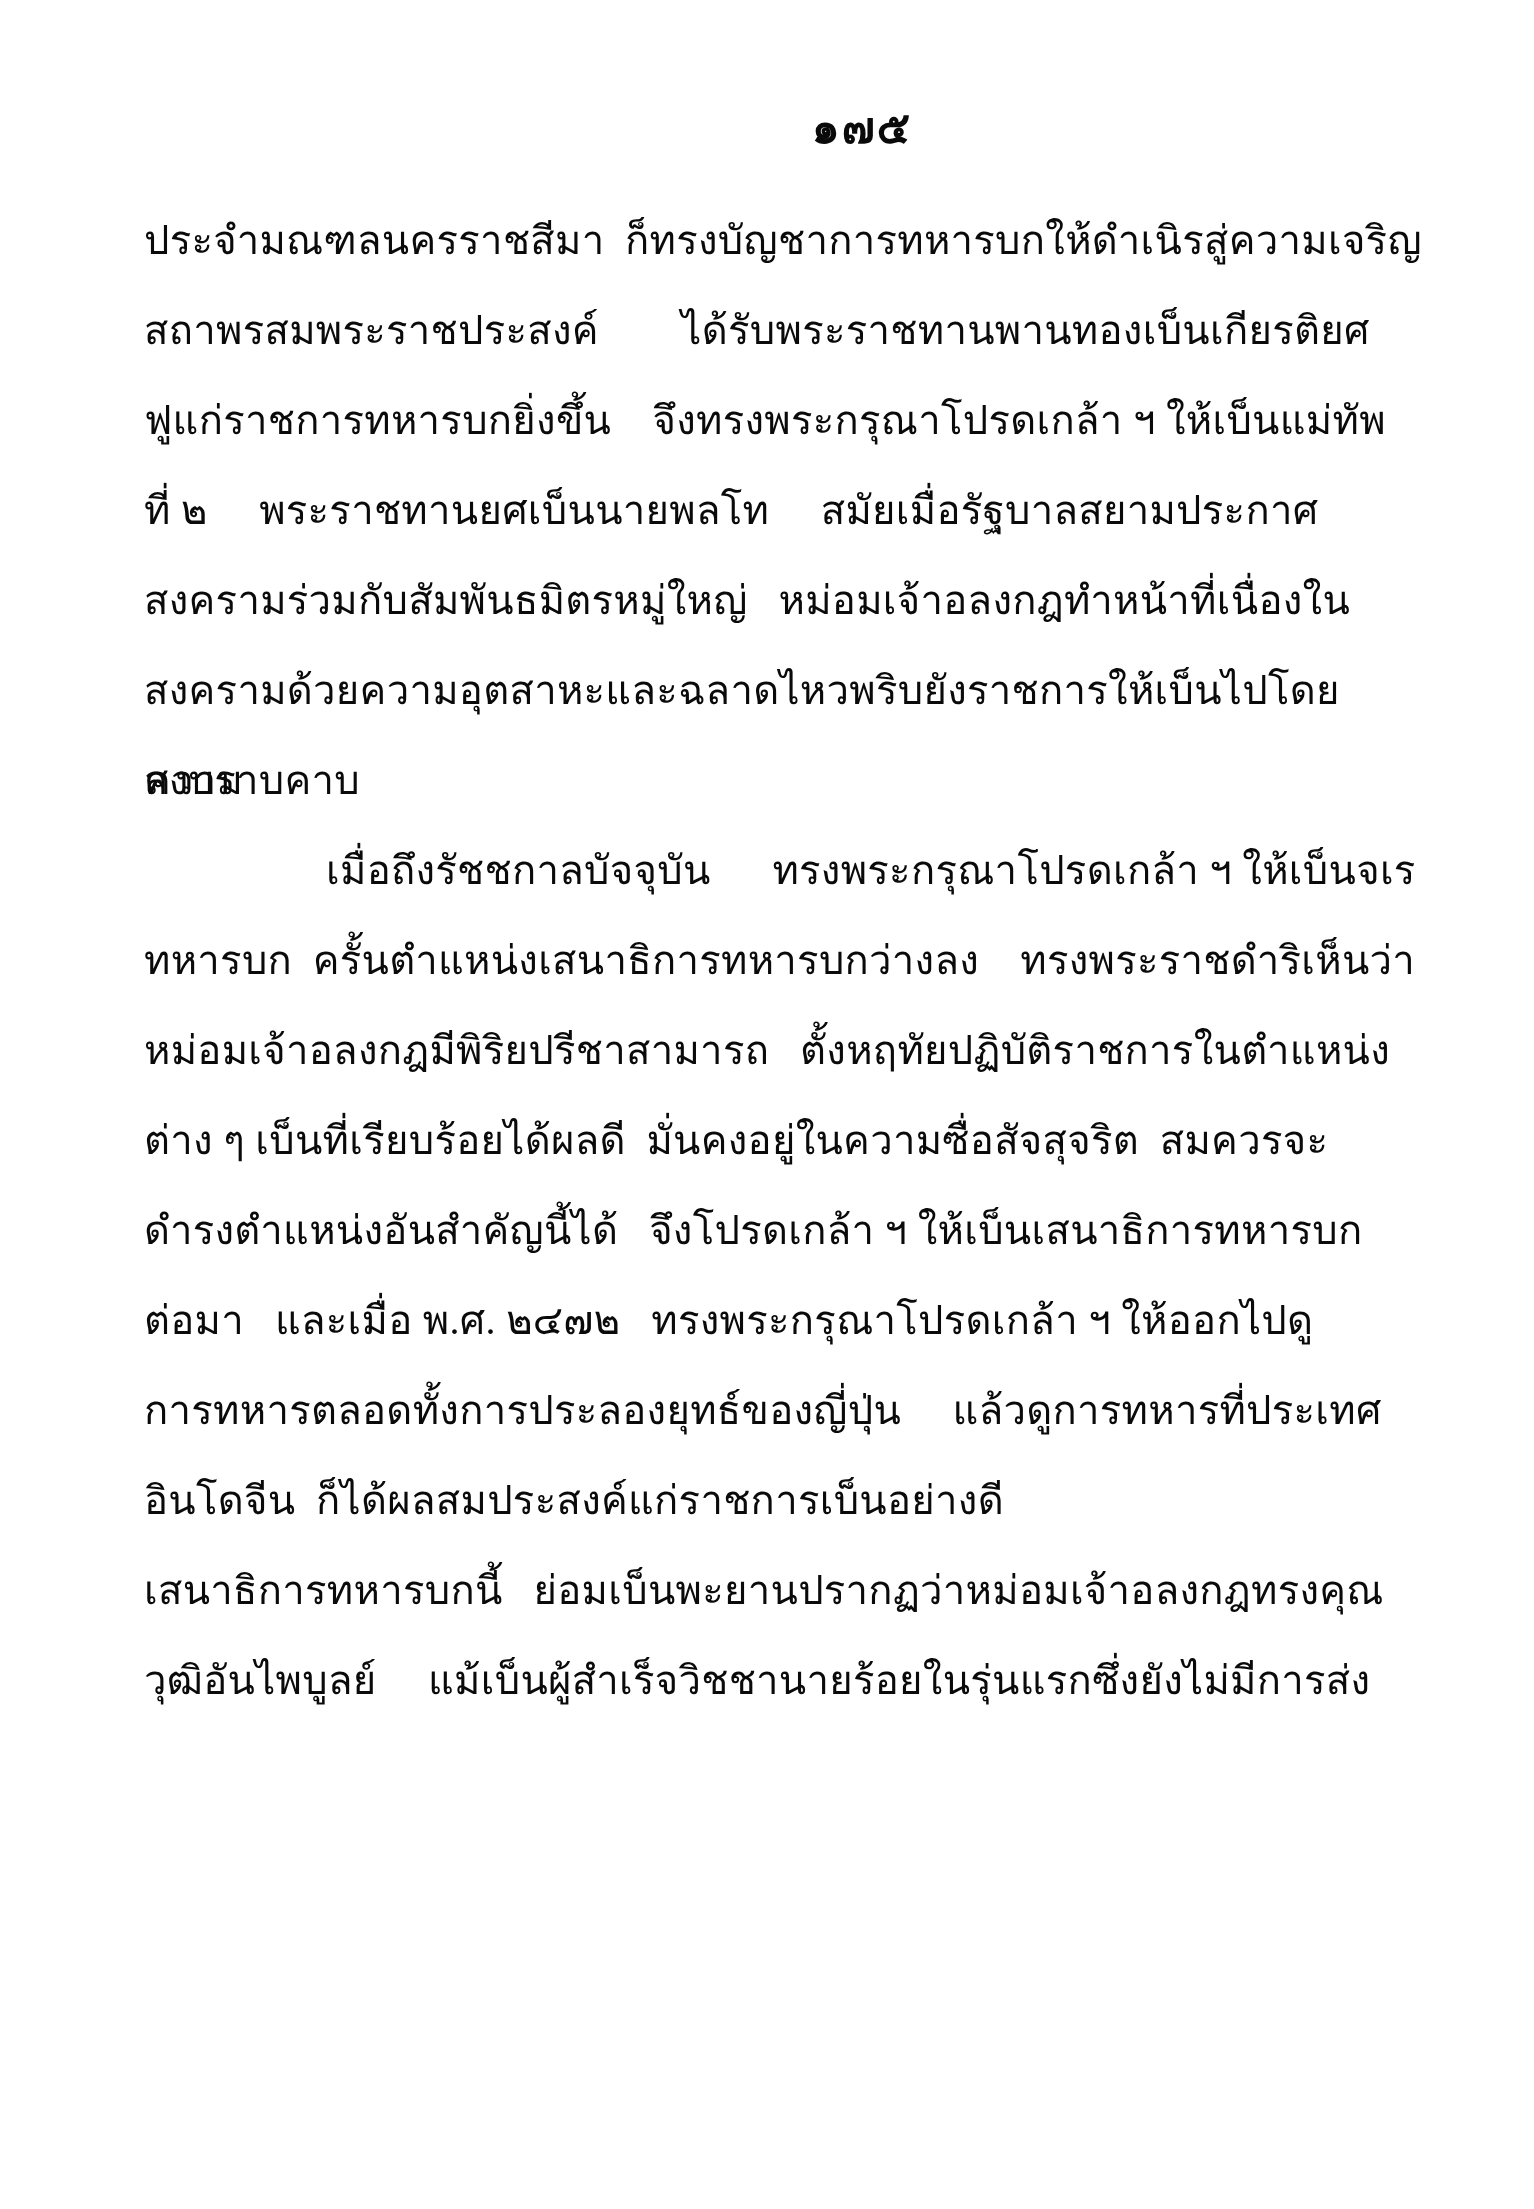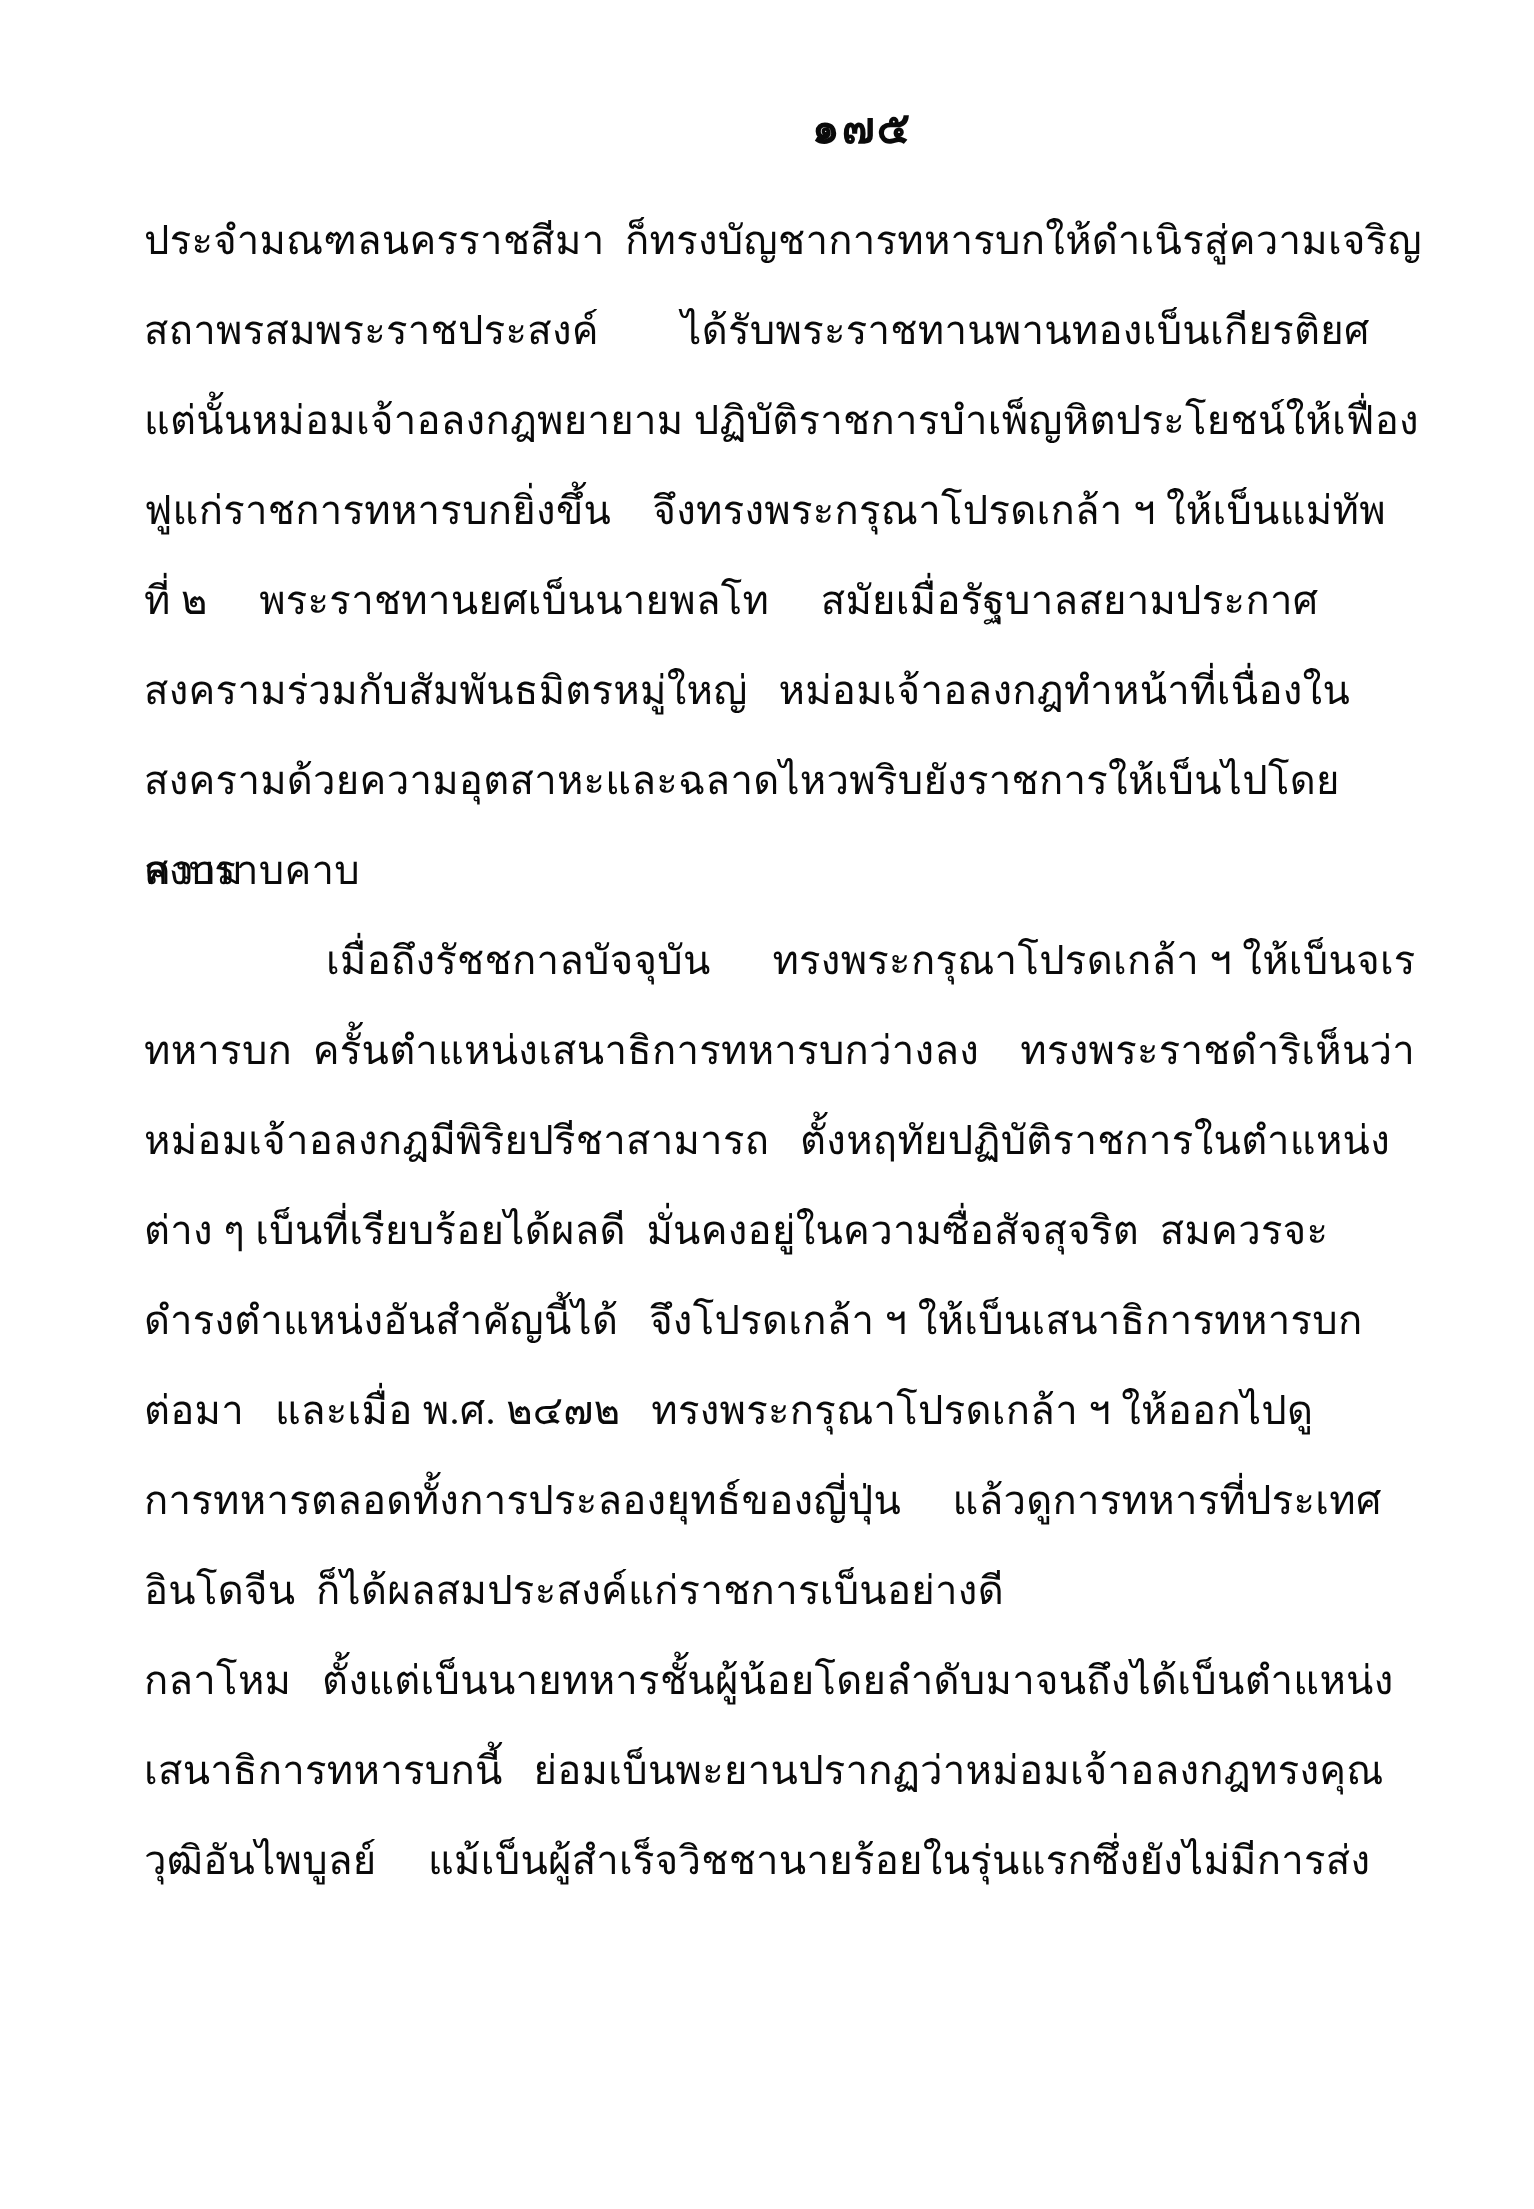--- a/index.html
+++ b/index.html
@@ -47,31 +47,29 @@
   }
 </style>
 </head>
 <body>
 
 <div class="page">
   <div class="page-number">๑๗๕</div>
   <div class="text-block">
       <div class="line">ประจำมณฑลนครราชสีมา  ก็ทรงบัญชาการทหารบกให้ดำเนิรสู่ความเจริญ</div>
       <div class="line">สถาพรสมพระราชประสงค์        ได้รับพระราชทานพานทองเบ็นเกียรติยศ</div>
-      <div class="line">แต่นั้นหม่อมเจ้าอลงกฎพยายาม ปฏิบัติราชการบำเพ็ญหิตประโยชน์ให้เฟื่อง</div>
       <div class="line">ฟูแก่ราชการทหารบกยิ่งขึ้น    จึงทรงพระกรุณาโปรดเกล้า ฯ ให้เบ็นแม่ทัพ</div>
       <div class="line">ที่ ๒     พระราชทานยศเบ็นนายพลโท     สมัยเมื่อรัฐบาลสยามประกาศ</div>
       <div class="line">สงครามร่วมกับสัมพันธมิตรหมู่ใหญ่   หม่อมเจ้าอลงกฎทำหน้าที่เนื่องใน</div>
       <div class="line">สงครามด้วยความอุตสาหะและฉลาดไหวพริบยังราชการให้เบ็นไปโดยความ</div>
       <div class="line">สงบราบคาบ</div>
       <div class="line indent">เมื่อถึงรัชชกาลบัจจุบัน      ทรงพระกรุณาโปรดเกล้า ฯ ให้เบ็นจเร</div>
       <div class="line">ทหารบก  ครั้นตำแหน่งเสนาธิการทหารบกว่างลง    ทรงพระราชดำริเห็นว่า</div>
       <div class="line">หม่อมเจ้าอลงกฎมีพิริยปรีชาสามารถ   ตั้งหฤทัยปฏิบัติราชการในตำแหน่ง</div>
       <div class="line">ต่าง ๆ เบ็นที่เรียบร้อยได้ผลดี  มั่นคงอยู่ในความซื่อสัจสุจริต  สมควรจะ</div>
       <div class="line">ดำรงตำแหน่งอันสำคัญนี้ได้   จึงโปรดเกล้า ฯ ให้เบ็นเสนาธิการทหารบก</div>
       <div class="line">ต่อมา   และเมื่อ พ.ศ. ๒๔๗๒   ทรงพระกรุณาโปรดเกล้า ฯ ให้ออกไปดู</div>
       <div class="line">การทหารตลอดทั้งการประลองยุทธ์ของญี่ปุ่น     แล้วดูการทหารที่ประเทศ</div>
       <div class="line">อินโดจีน  ก็ได้ผลสมประสงค์แก่ราชการเบ็นอย่างดี</div>
-      <div class="line">กลาโหม   ตั้งแต่เบ็นนายทหารชั้นผู้น้อยโดยลำดับมาจนถึงได้เบ็นตำแหน่ง</div>
       <div class="line">เสนาธิการทหารบกนี้   ย่อมเบ็นพะยานปรากฏว่าหม่อมเจ้าอลงกฎทรงคุณ</div>
       <div class="line">วุฒิอันไพบูลย์     แม้เบ็นผู้สำเร็จวิชชานายร้อยในรุ่นแรกซึ่งยังไม่มีการส่ง</div>
     </div>
 </div>
 
 </body></html>

